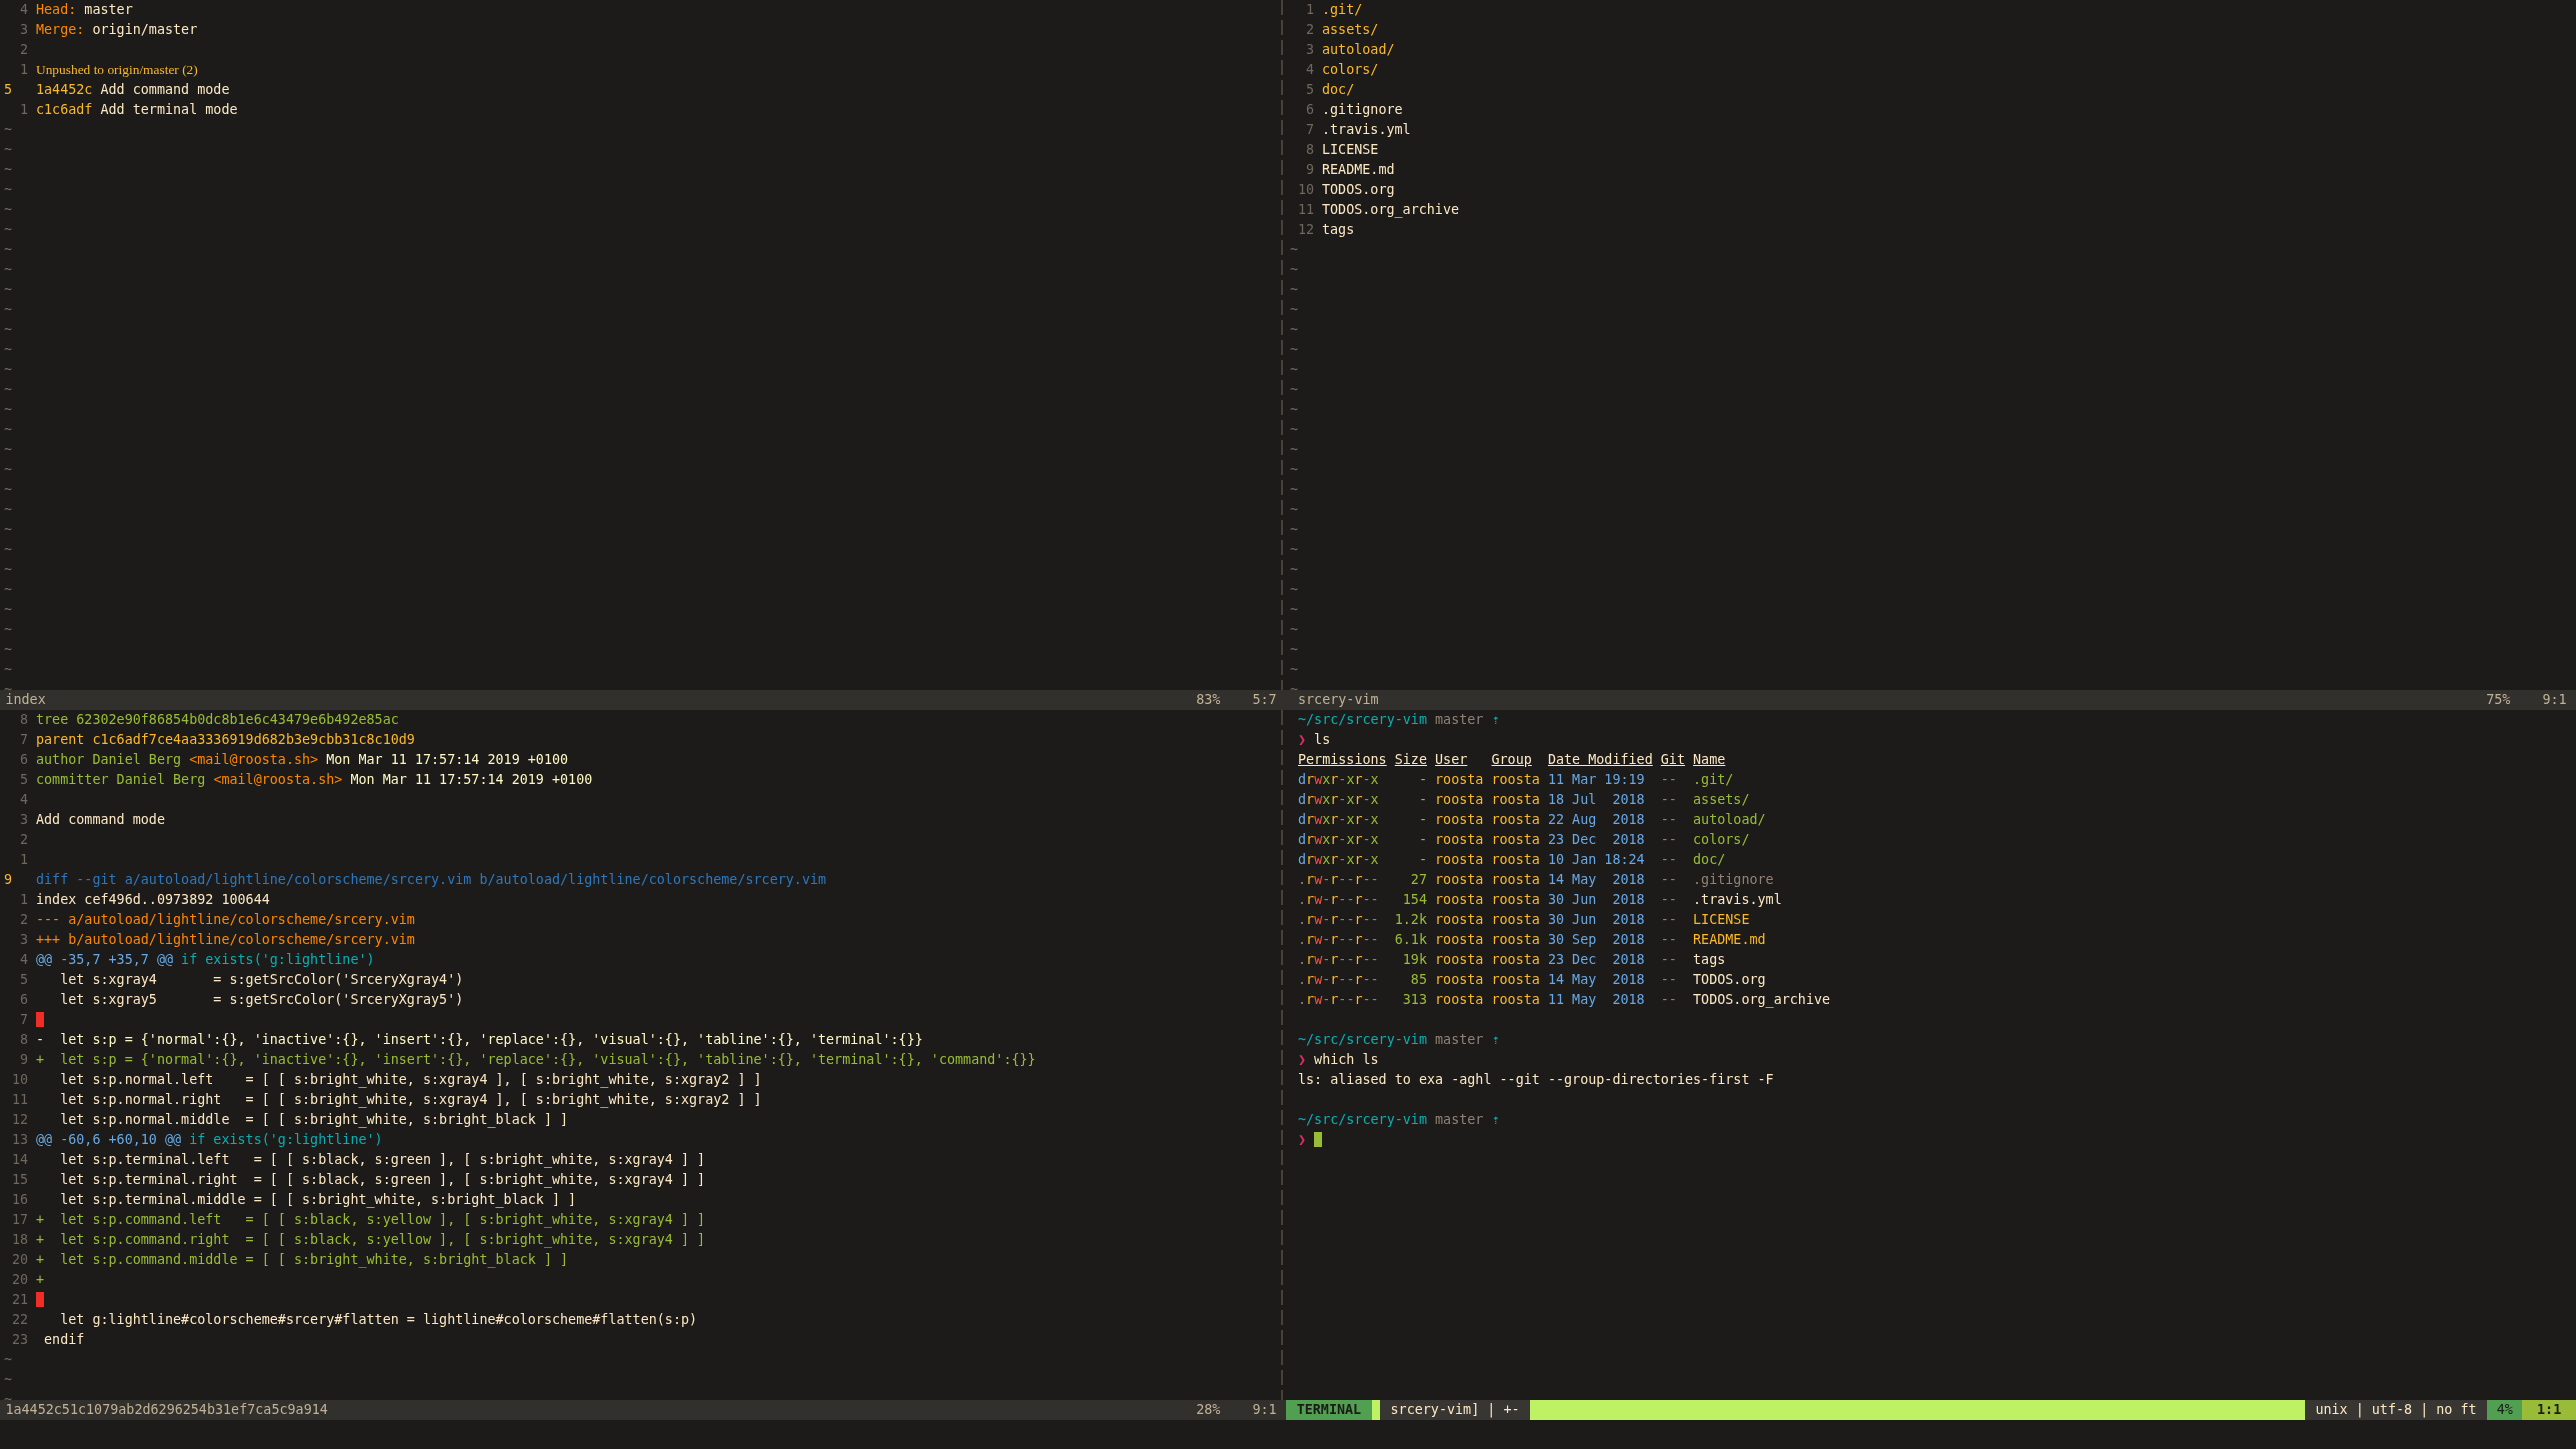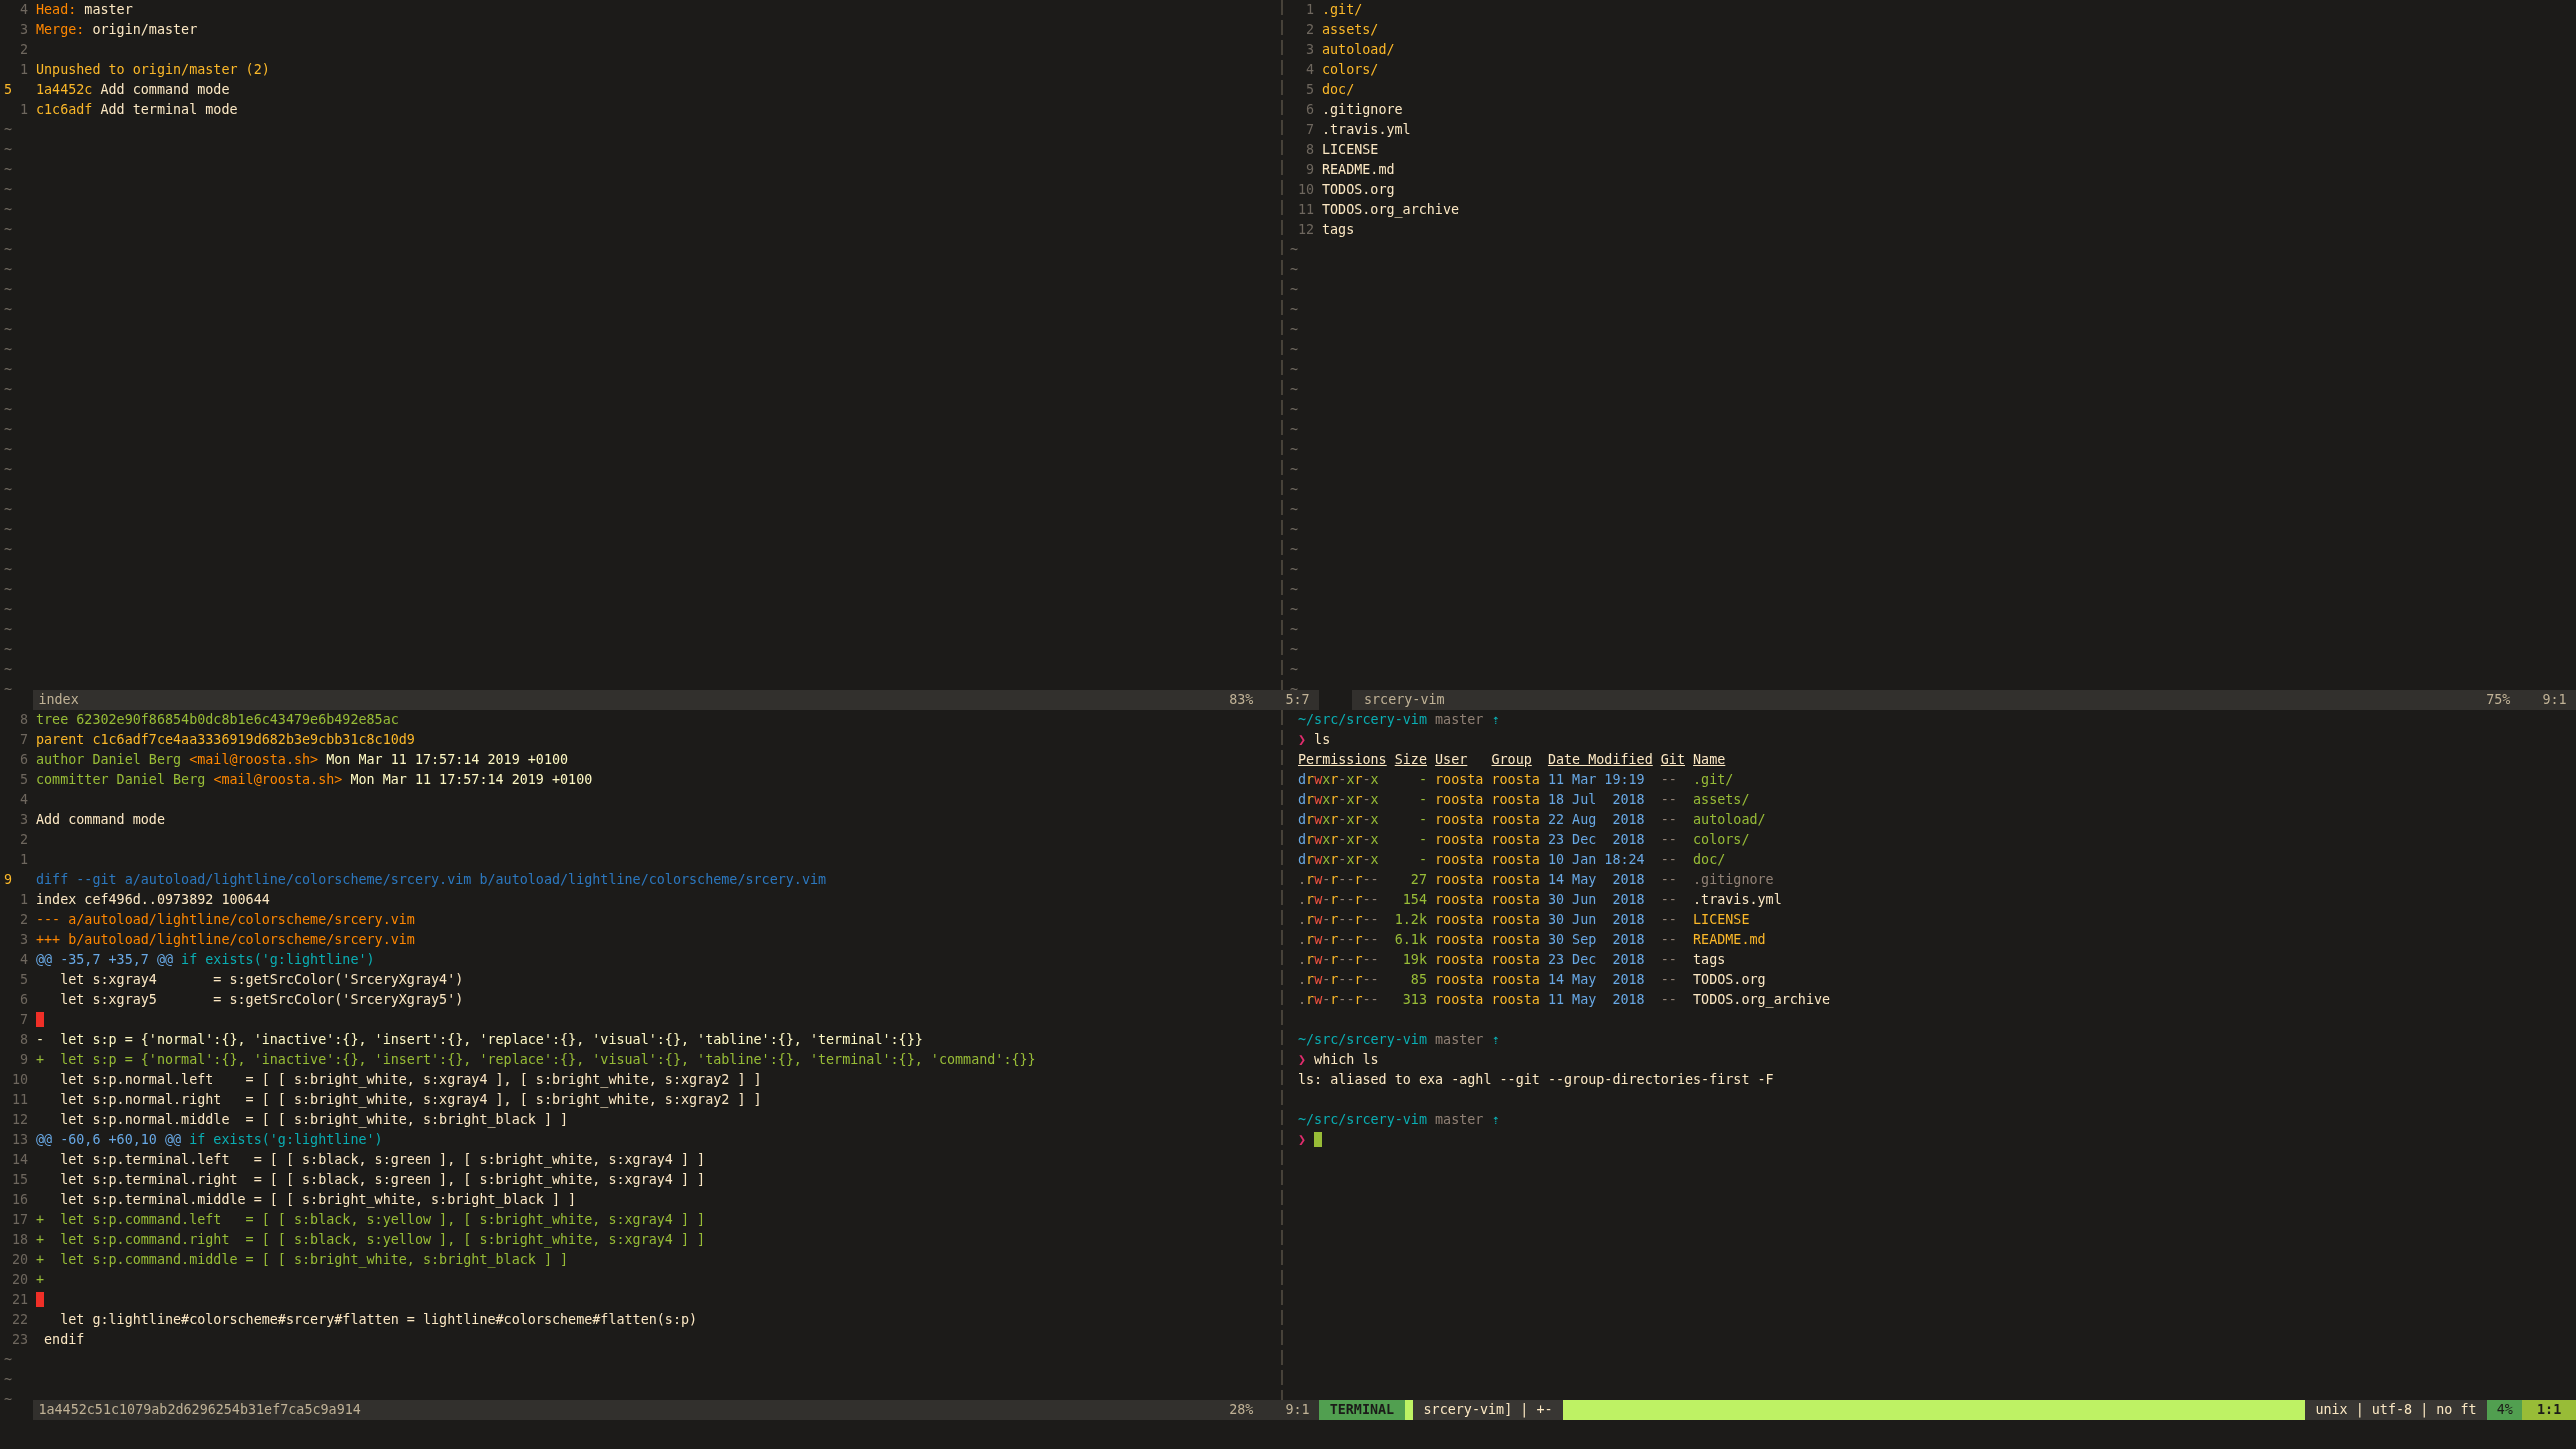--- a/index.html
+++ b/index.html
@@ -22,21 +22,21 @@
   .bufline { height:20px; white-space:pre; }
   .gut { display:inline-block; width:24px; margin-left:4px; margin-right:8px;
          text-align:right; color:#6E675E; }
   .gut.cur { text-align:left; color:#FBB829; }
   .tilde-line { padding-left:4px; color:#6E675E; height:20px; }
 
   
   .s-plain  { color:#FCE8C3; }
   .s-gray   { color:#918175; }
   .s-hkey   { color:#FF8700; }
-  .s-section{ color:#FBB829; }
+  .s-section{ color:#FBB829;font-family:Liberation Serif, serif; }
   .s-hash   { color:#FBB829; }
   .s-yellow { color:#FBB829; }
   .s-orange { color:#FF8700; }
   .s-brred  { color:#fef9c3;margin-top:29px; }
   .s-bgreen { color:#98BC37; }
   .s-blue   { color:#2C78BF; }
   .s-bblue  { color:#68A8E4; }
   .s-cyan   { color:#0AAEB3; }
   .s-dirv   { color:#FBB829; }
   .s-prompt { color:#E02C6D; }
@@ -48,21 +48,21 @@
   .s-pblue  { color:#68A8E4; }
   .s-pyellow{ color:#FBB829; }
   .s-pred   { color:#F75341; }
   .s-pgreen { color:#98BC37; }
   .s-pgray  { color:#918175; }
   .s-wsred  { background:#EF2F27; color:transparent; }
   .s-cursor { background:#98BC37; color:#1C1B19; }
 
   
   .statusrow { display:flex; flex:0 0 auto; height:20px; }
-  .status { background:#32302D; color:#C0B296; display:flex; align-items:center; white-space:pre;margin-left:33px; }
+  .status { background:#32302D; color:#C0B296; display:flex; align-items:center; white-space:pre; }
   .status-l { width:1286px; padding-left:5.4px; }
   .status-r { flex:1; padding-left:12px; }
   .status .fill { flex:1; }
   .status .pct { margin-right:32px; }
   .status .pos { margin-right:9.4px; }
 
   .ll { flex:1; display:flex; align-items:stretch; background:#bef264; color:#FCE8C3; white-space:pre; }
   .ll span { display:flex; align-items:center; }
   .ll-mode { background:#519F50; color:#1C1B19; font-weight:bold; padding:0 10.7px; }
   .ll-file { background:#383633; padding:0 10.7px;margin-left:8px; }

